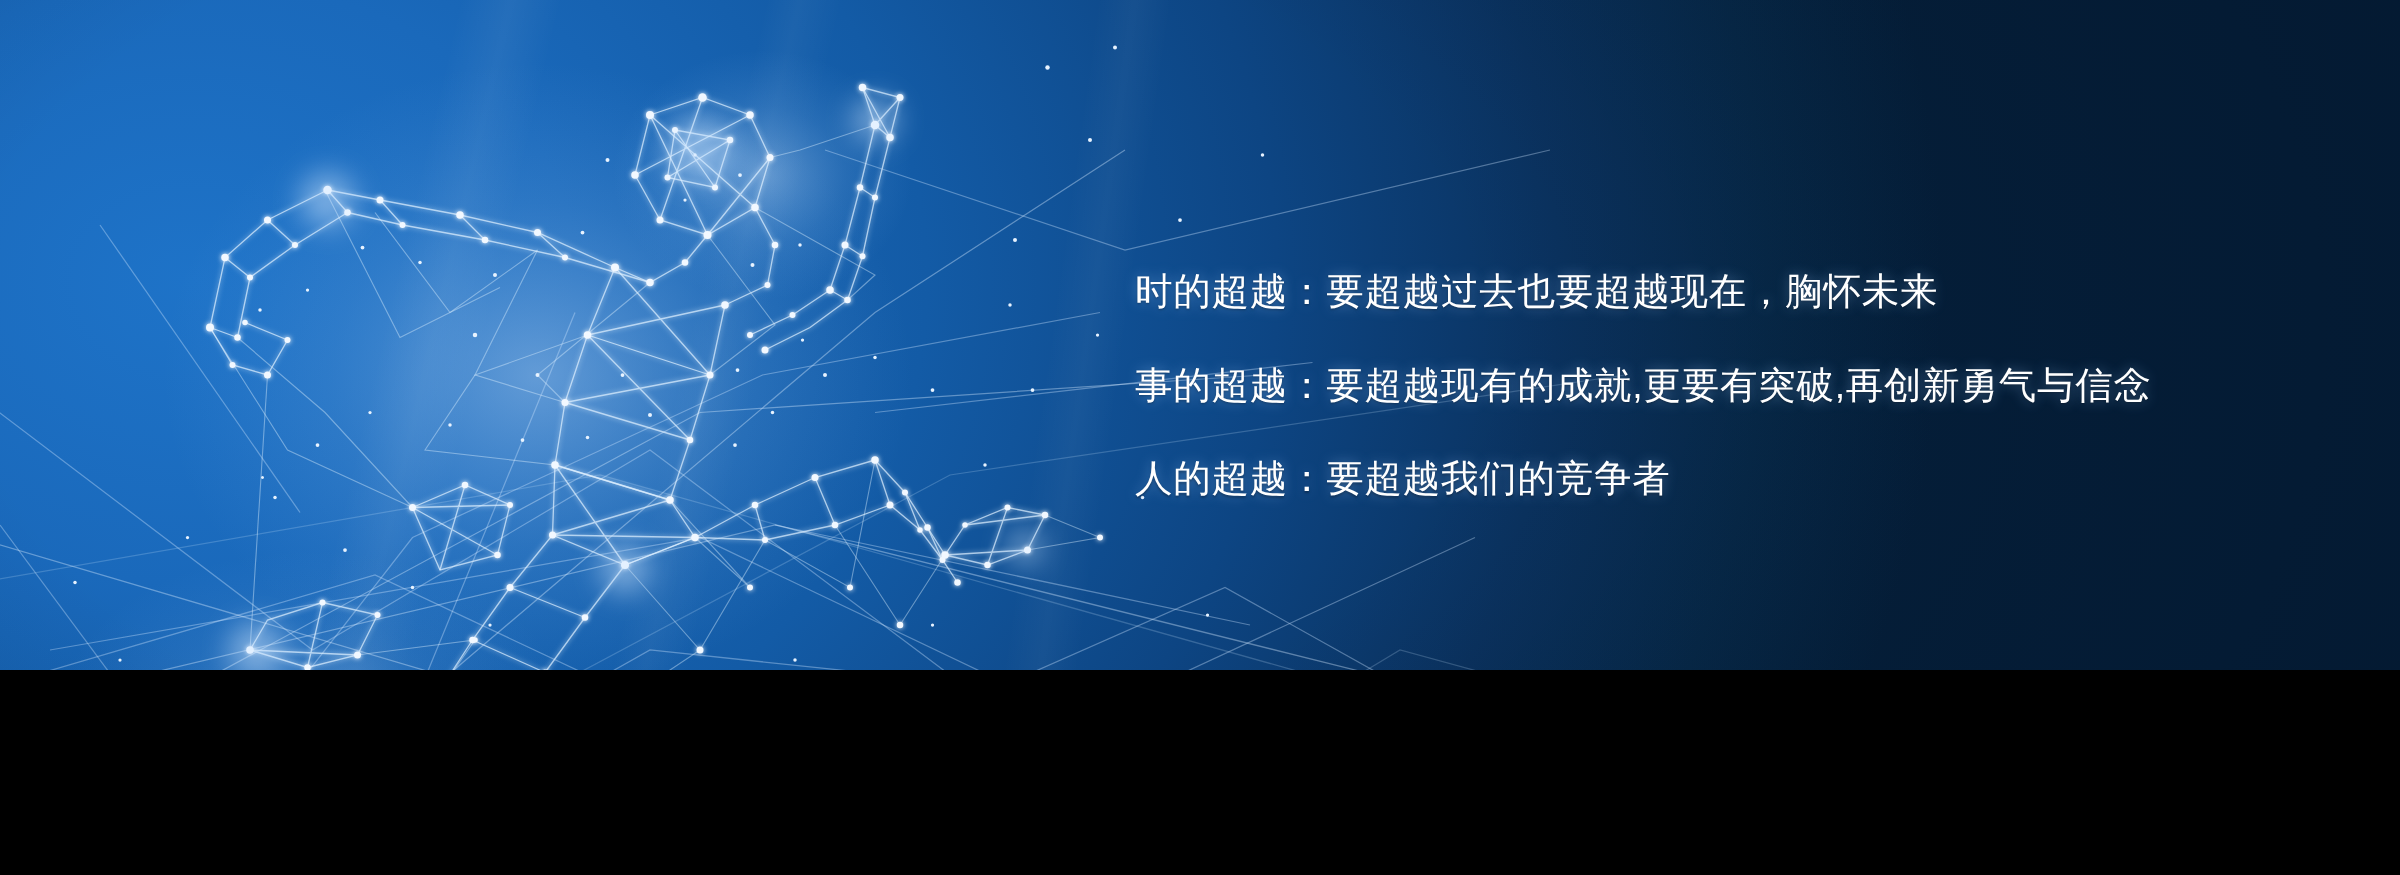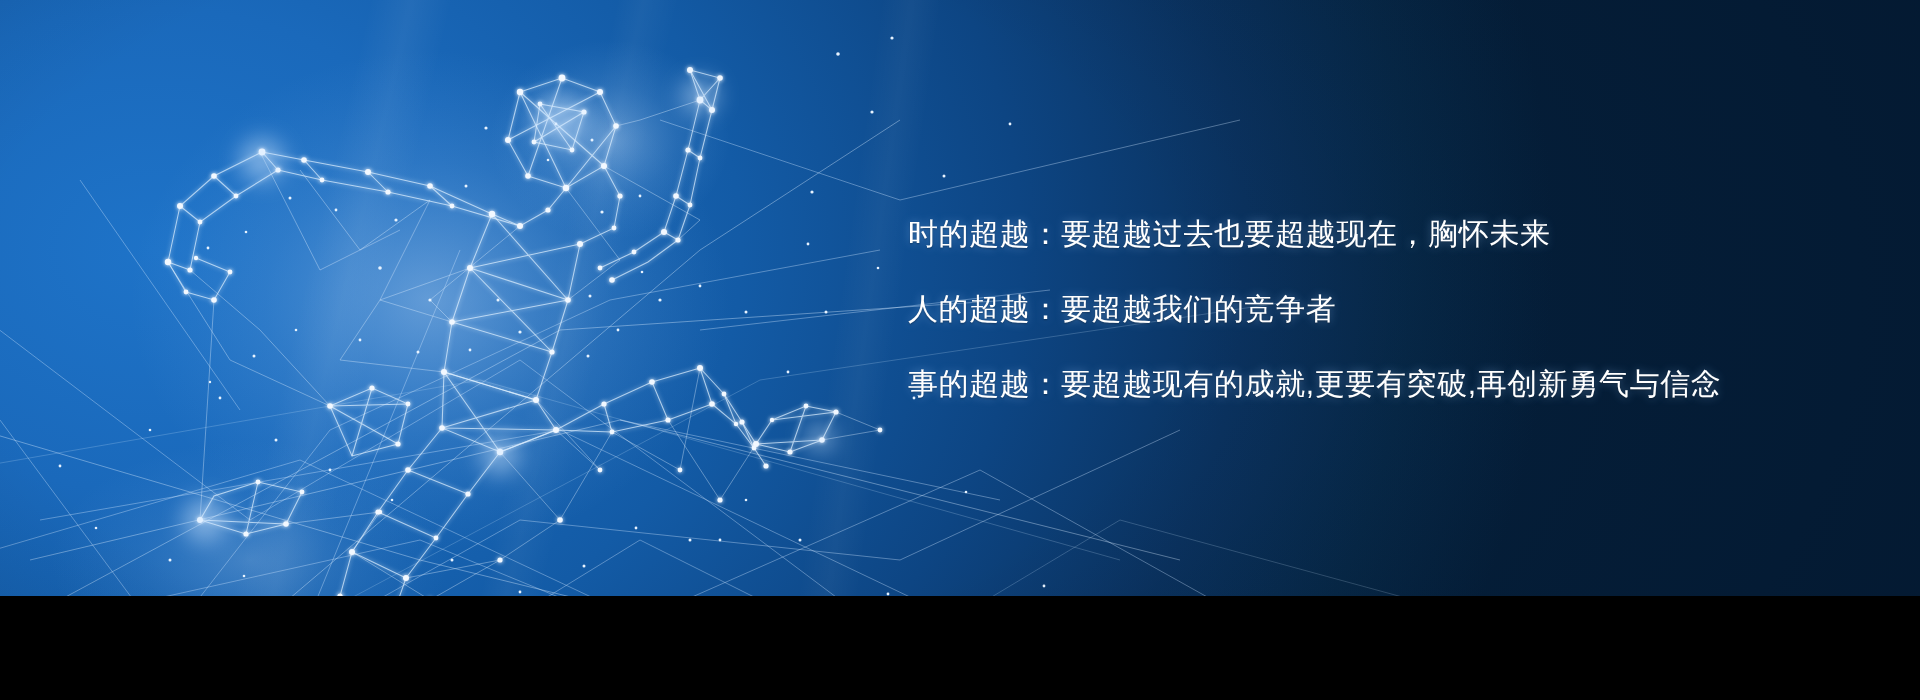--- a/index.html
+++ b/index.html
@@ -3,21 +3,21 @@
 <meta charset="utf-8">
 <style>
   html, body {
     margin: 0;
     padding: 0;
     background: #000;
   }
   #banner {
     position: relative;
     width: 1920px;
-    height: 596px;
+    height: 536px;
     overflow: hidden;
     font-family: "Liberation Sans", "DejaVu Sans", sans-serif;
     background:
       radial-gradient(ellipse 1400px 1100px at 8% 42%, #1e73c8 0%, #1a69bb 22%, #135ba6 42%, #0d4583 62%, #0a325f 78%, #072949 90%, #05203c 100%),
       linear-gradient(100deg, #1a6cbe 0%, #15619f 28%, #0d4077 52%, #092c52 74%, #06203f 100%);
   }
   
   #banner .streaks {
     position: absolute;
     inset: 0;
@@ -381,17 +381,17 @@
       <circle cx="205" cy="520" r="22"></circle>
       <circle cx="500" cy="455" r="20"></circle>
       <circle cx="820" cy="438" r="14"></circle>
     </g>
   </svg>
 
   <div class="vignette"></div>
 
   <div id="text-block">
     <div class="tagline">时的超越：要超越过去也要超越现在，胸怀未来</div>
+    <div class="tagline">事的超越：要超越现有的成就,更要有突破,再创新勇气与信念</div>
     <div class="tagline">人的超越：要超越我们的竞争者</div>
-    <div class="tagline">事的超越：要超越现有的成就,更要有突破,再创新勇气与信念</div>
   </div>
 
 </div>
 
 </body></html>

